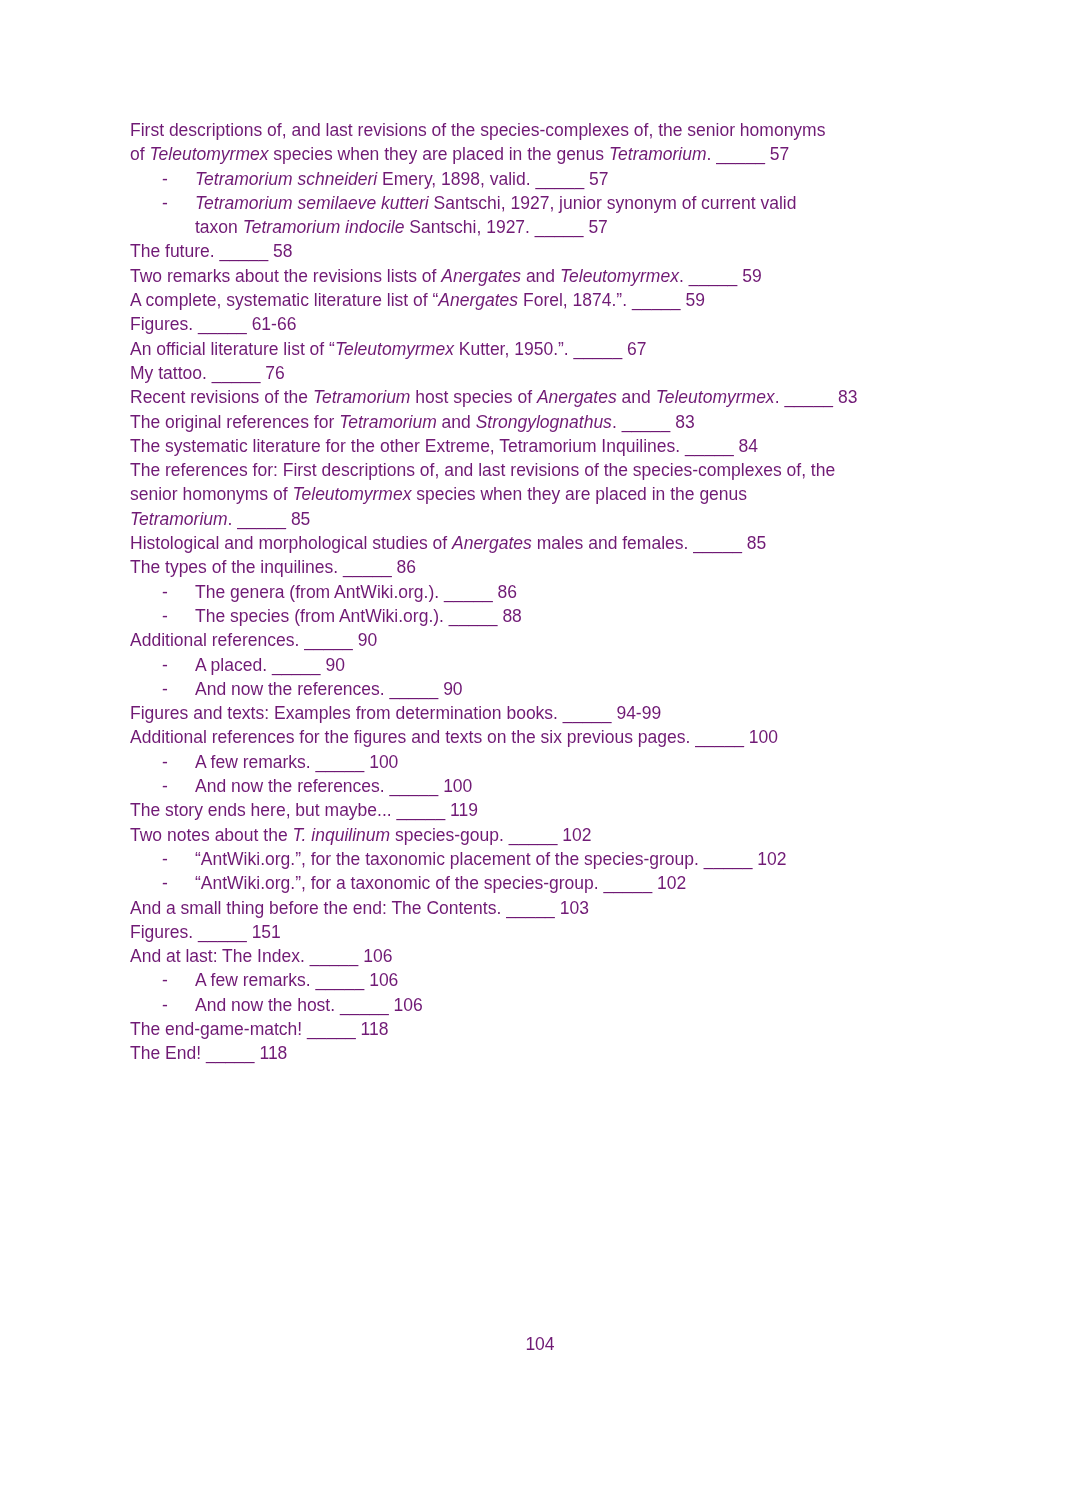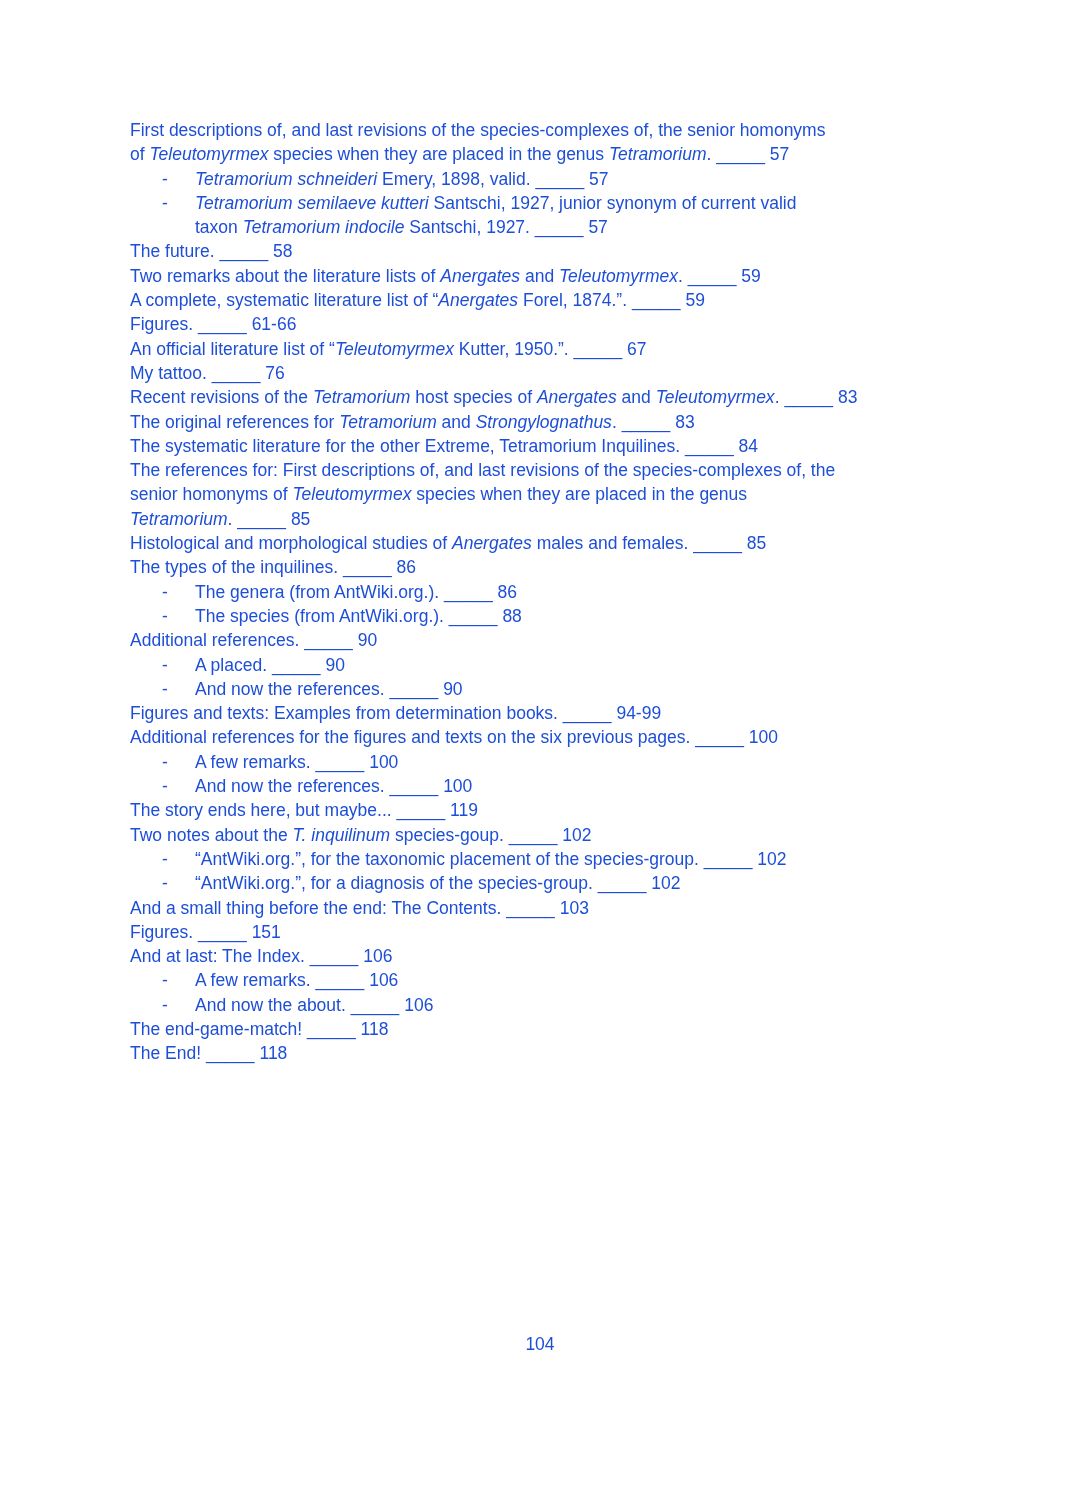--- a/index.html
+++ b/index.html
@@ -1,21 +1,21 @@
 <!DOCTYPE html>
 <html><head>
 <meta charset="utf-8">
 <style>
   html, body { margin: 0; padding: 0; background: #ffffff; }
   .page {
     position: relative;
     width: 1080px;
     height: 1512px;
     background: #ffffff;
-    color: #1d4ed8;
+    color: #701a75;
     font-family: "Liberation Sans", sans-serif;
     overflow: hidden;
   }
   .toc {
     position: absolute;
     left: 130px;
     top: 118px;
     width: 890px;
     font-size: 17.5px;
     line-height: 24.3px;
@@ -41,21 +41,21 @@
 </style>
 </head>
 <body>
 
 <div class="page">
   <div class="toc">
       <div class="entry"><span><span>First descriptions of, and last revisions of the species-complexes of, the senior homonyms</span><br><span>of </span><span class="it">Teleutomyrmex</span><span> species when they are placed in the genus </span><span class="it">Tetramorium</span><span>.</span> <span class="blank">_____</span> <span>57</span></span></div>
       <div class="entry bullet"><span class="dash">-</span><span><span class="it">Tetramorium schneideri</span><span> Emery, 1898, valid.</span> <span class="blank">_____</span> <span>57</span></span></div>
       <div class="entry bullet"><span class="dash">-</span><span><span class="it">Tetramorium semilaeve kutteri</span><span> Santschi, 1927, junior synonym of current valid</span><br><span>taxon </span><span class="it">Tetramorium indocile</span><span> Santschi, 1927.</span> <span class="blank">_____</span> <span>57</span></span></div>
       <div class="entry"><span><span>The future.</span> <span class="blank">_____</span> <span>58</span></span></div>
-      <div class="entry"><span><span>Two remarks about the literature lists of </span><span class="it">Anergates</span><span> and </span><span class="it">Teleutomyrmex</span><span>.</span> <span class="blank">_____</span> <span>59</span></span></div>
+      <div class="entry"><span><span>Two remarks about the revisions lists of </span><span class="it">Anergates</span><span> and </span><span class="it">Teleutomyrmex</span><span>.</span> <span class="blank">_____</span> <span>59</span></span></div>
       <div class="entry"><span><span>A complete, systematic literature list of “</span><span class="it">Anergates</span><span> Forel, 1874.”.</span> <span class="blank">_____</span> <span>59</span></span></div>
       <div class="entry"><span><span>Figures.</span> <span class="blank">_____</span> <span>61-66</span></span></div>
       <div class="entry"><span><span>An official literature list of “</span><span class="it">Teleutomyrmex</span><span> Kutter, 1950.”.</span> <span class="blank">_____</span> <span>67</span></span></div>
       <div class="entry"><span><span>My tattoo.</span> <span class="blank">_____</span> <span>76</span></span></div>
       <div class="entry"><span><span>Recent revisions of the </span><span class="it">Tetramorium</span><span> host species of </span><span class="it">Anergates</span><span> and </span><span class="it">Teleutomyrmex</span><span>.</span> <span class="blank">_____</span> <span>83</span></span></div>
       <div class="entry"><span><span>The original references for </span><span class="it">Tetramorium</span><span> and </span><span class="it">Strongylognathus</span><span>.</span> <span class="blank">_____</span> <span>83</span></span></div>
       <div class="entry"><span><span>The systematic literature for the other Extreme, Tetramorium Inquilines.</span> <span class="blank">_____</span> <span>84</span></span></div>
       <div class="entry"><span><span>The references for: First descriptions of, and last revisions of the species-complexes of, the</span><br><span>senior homonyms of </span><span class="it">Teleutomyrmex</span><span> species when they are placed in the genus</span><br><span class="it">Tetramorium</span><span>.</span> <span class="blank">_____</span> <span>85</span></span></div>
       <div class="entry"><span><span>Histological and morphological studies of </span><span class="it">Anergates</span><span> males and females.</span> <span class="blank">_____</span> <span>85</span></span></div>
       <div class="entry"><span><span>The types of the inquilines.</span> <span class="blank">_____</span> <span>86</span></span></div>
@@ -64,23 +64,23 @@
       <div class="entry"><span><span>Additional references.</span> <span class="blank">_____</span> <span>90</span></span></div>
       <div class="entry bullet"><span class="dash">-</span><span><span>A placed.</span> <span class="blank">_____</span> <span>90</span></span></div>
       <div class="entry bullet"><span class="dash">-</span><span><span>And now the references.</span> <span class="blank">_____</span> <span>90</span></span></div>
       <div class="entry"><span><span>Figures and texts: Examples from determination books.</span> <span class="blank">_____</span> <span>94-99</span></span></div>
       <div class="entry"><span><span>Additional references for the figures and texts on the six previous pages.</span> <span class="blank">_____</span> <span>100</span></span></div>
       <div class="entry bullet"><span class="dash">-</span><span><span>A few remarks.</span> <span class="blank">_____</span> <span>100</span></span></div>
       <div class="entry bullet"><span class="dash">-</span><span><span>And now the references.</span> <span class="blank">_____</span> <span>100</span></span></div>
       <div class="entry"><span><span>The story ends here, but maybe...</span> <span class="blank">_____</span> <span>119</span></span></div>
       <div class="entry"><span><span>Two notes about the </span><span class="it">T. inquilinum</span><span> species-goup.</span> <span class="blank">_____</span> <span>102</span></span></div>
       <div class="entry bullet"><span class="dash">-</span><span><span>“AntWiki.org.”, for the taxonomic placement of the species-group.</span> <span class="blank">_____</span> <span>102</span></span></div>
-      <div class="entry bullet"><span class="dash">-</span><span><span>“AntWiki.org.”, for a diagnosis of the species-group.</span> <span class="blank">_____</span> <span>102</span></span></div>
+      <div class="entry bullet"><span class="dash">-</span><span><span>“AntWiki.org.”, for a taxonomic of the species-group.</span> <span class="blank">_____</span> <span>102</span></span></div>
       <div class="entry"><span><span>And a small thing before the end: The Contents.</span> <span class="blank">_____</span> <span>103</span></span></div>
       <div class="entry"><span><span>Figures.</span> <span class="blank">_____</span> <span>151</span></span></div>
       <div class="entry"><span><span>And at last: The Index.</span> <span class="blank">_____</span> <span>106</span></span></div>
       <div class="entry bullet"><span class="dash">-</span><span><span>A few remarks.</span> <span class="blank">_____</span> <span>106</span></span></div>
-      <div class="entry bullet"><span class="dash">-</span><span><span>And now the about.</span> <span class="blank">_____</span> <span>106</span></span></div>
+      <div class="entry bullet"><span class="dash">-</span><span><span>And now the host.</span> <span class="blank">_____</span> <span>106</span></span></div>
       <div class="entry"><span><span>The end-game-match!</span> <span class="blank">_____</span> <span>118</span></span></div>
       <div class="entry"><span><span>The End!</span> <span class="blank">_____</span> <span>118</span></span></div>
     </div>
   <div class="footer">104</div>
 </div>
 
 </body></html>

